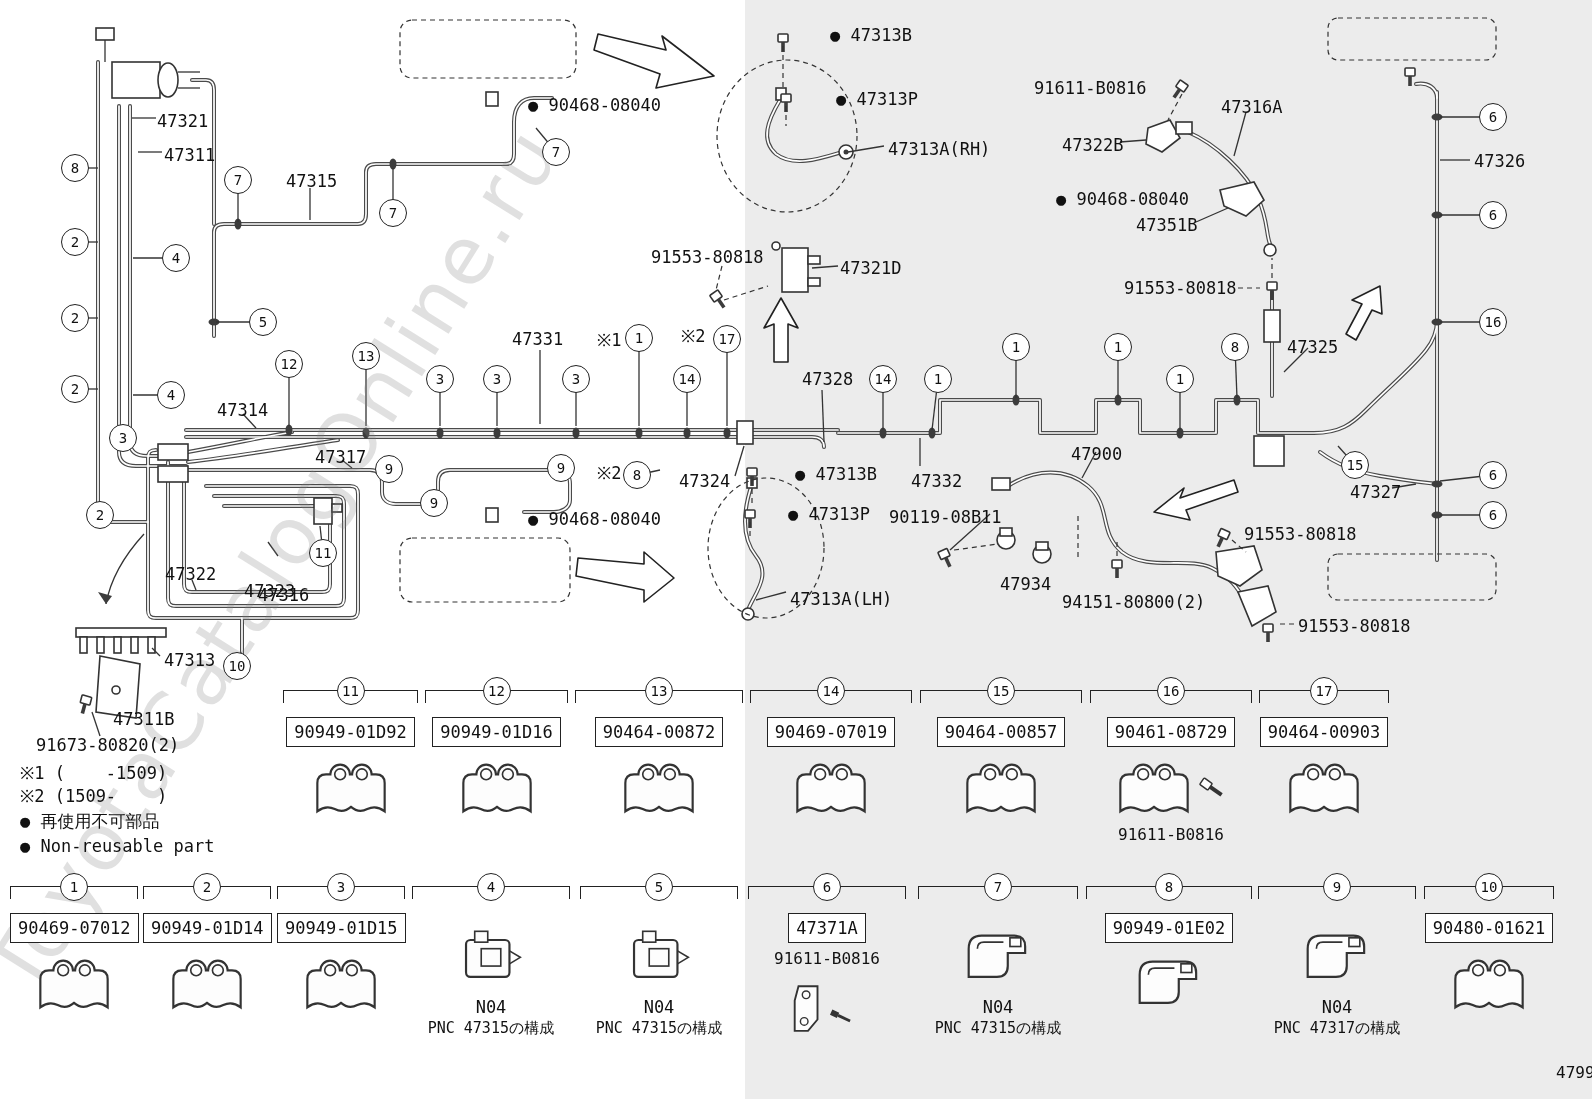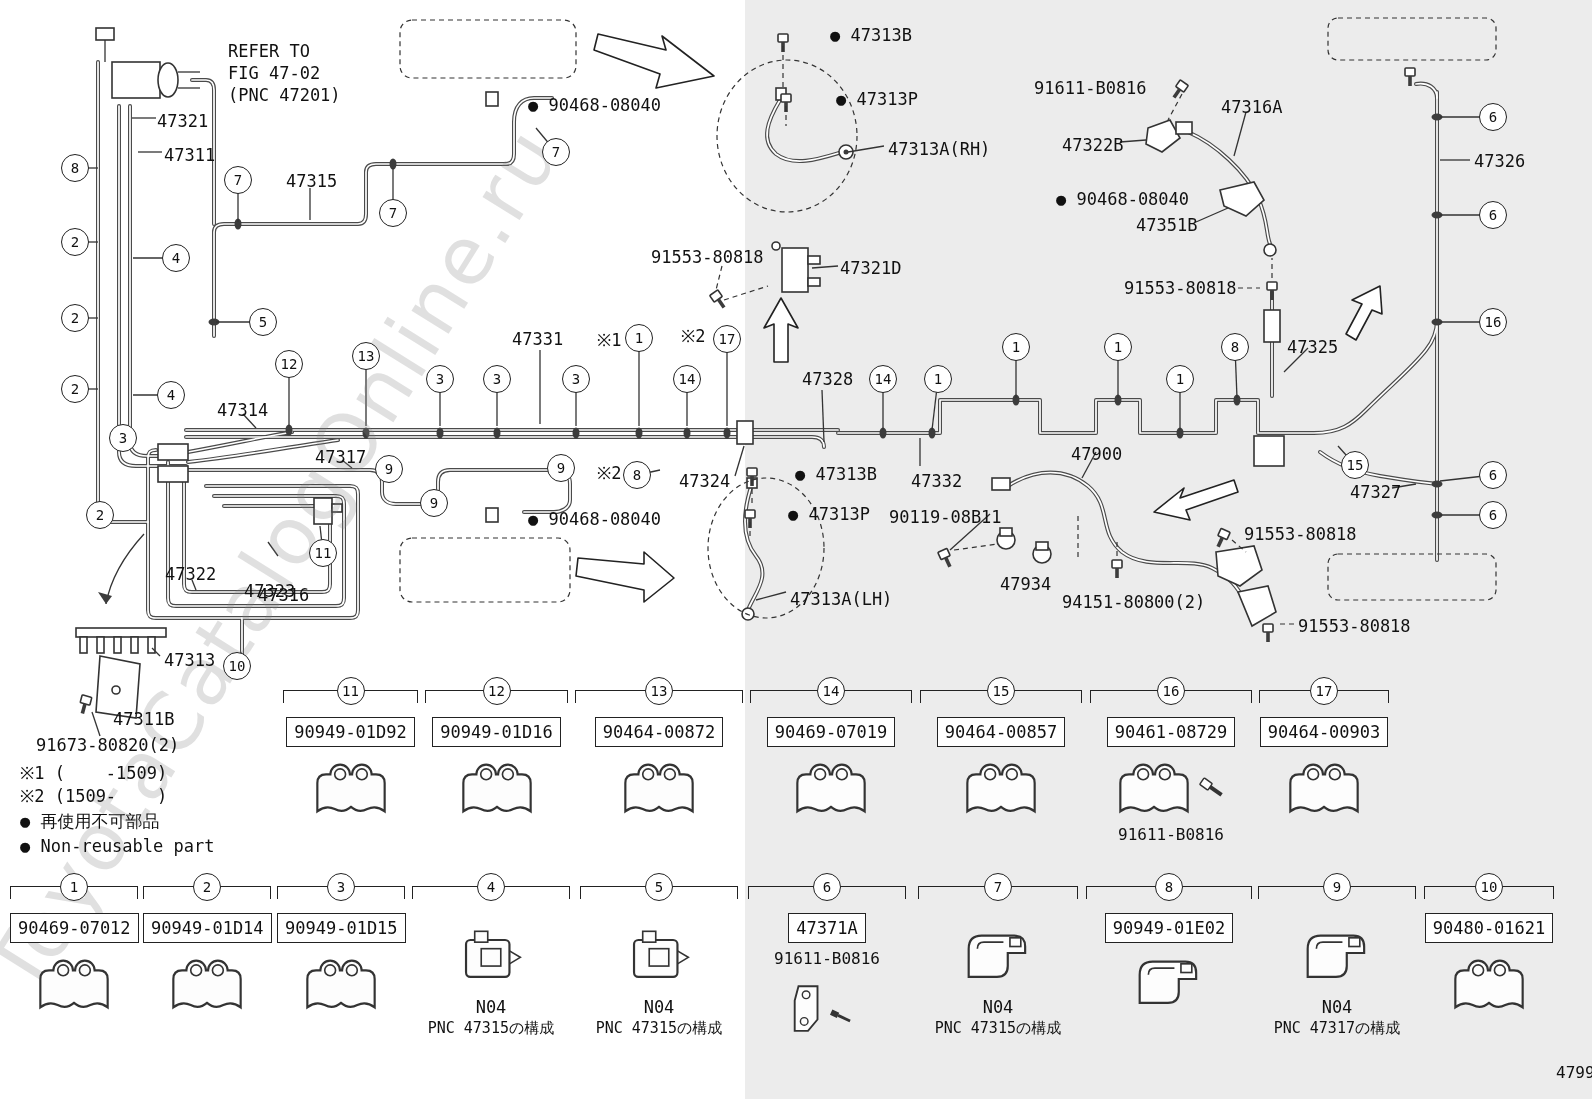--- a/index.html
+++ b/index.html
@@ -334,23 +334,20 @@
         <line x1="1355" y1="465" x2="1338" y2="446" class="thin"></line>
         <line x1="1493" y1="322" x2="1440" y2="322" class="thin"></line>
         <line x1="1493" y1="117" x2="1440" y2="117" class="thin"></line>
         <line x1="1493" y1="215" x2="1440" y2="215" class="thin"></line>
         <line x1="1493" y1="475" x2="1440" y2="481" class="thin"></line>
         <line x1="1493" y1="515" x2="1440" y2="515" class="thin"></line>
       </g>
   </svg>
 
   <div id="labels">
-      <div class="lbl" style="left: 228px; top: 40px;">REFER TO
-FIG 47-02
-(PNC 47201)</div>
       <div class="lbl" style="left: 157px; top: 110px;">47321</div>
       <div class="lbl" style="left: 164px; top: 144px;">47311</div>
       <div class="lbl" style="left: 286px; top: 170px;">47315</div>
       <div class="lbl" style="left: 528px; top: 94px;">● 90468-08040</div>
       <div class="lbl" style="left: 830px; top: 24px;">● 47313B</div>
       <div class="lbl" style="left: 836px; top: 88px;">● 47313P</div>
       <div class="lbl" style="left: 888px; top: 138px;">47313A(RH)</div>
       <div class="lbl" style="left: 1034px; top: 77px;">91611-B0816</div>
       <div class="lbl" style="left: 1221px; top: 96px;">47316A</div>
       <div class="lbl" style="left: 1062px; top: 134px;">47322B</div>

